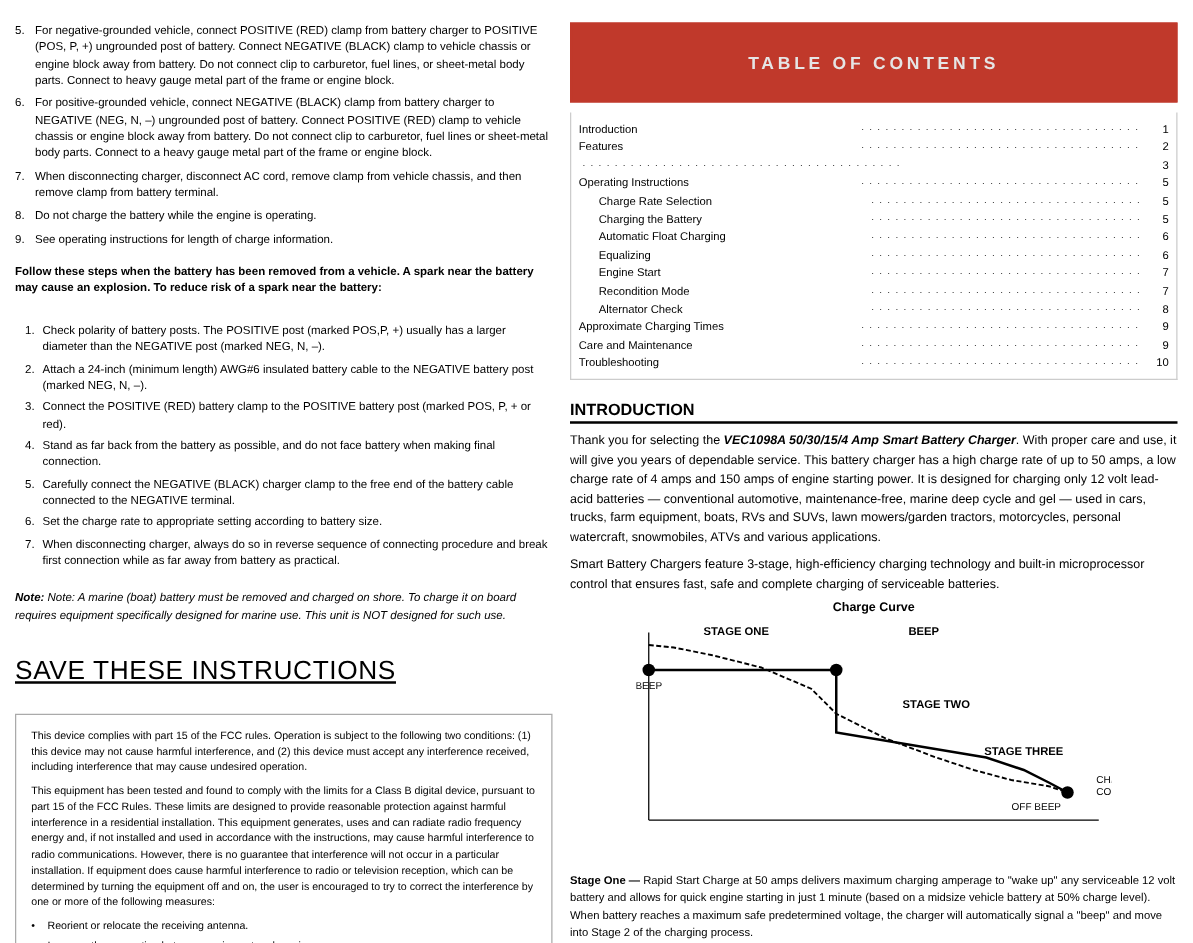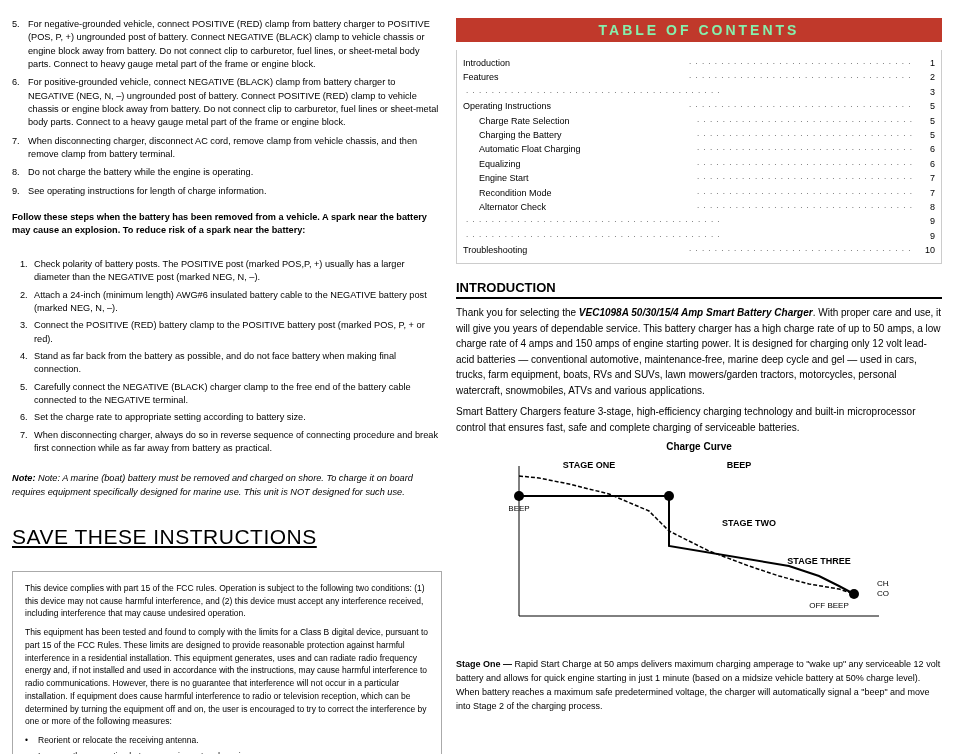--- a/index.html
+++ b/index.html
@@ -114,26 +114,26 @@
       margin-bottom: 3px;
       align-items: flex-start;
     }
     .fcc-box .bullet {
       min-width: 8px;
     }
 
     
     .toc-header {
       background: #c0392b;
-      color: #86efac;
+      color: #e5e5e5;
       text-align: center;
       font-size: 14px;
       font-weight: bold;
       letter-spacing: 3px;
-      padding: 2px 10px;
+      padding: 22px 10px;
       text-transform: uppercase;
       border: 2px solid #c0392b;
     }
 
     .toc-table {
       font-size: 9px;
       line-height: 1.6;
       width: 100%;
       padding: 6px 6px 6px 6px;
       border: 1px solid #ccc;
@@ -360,24 +360,26 @@
       <span class="toc-label">Recondition Mode</span>
       <span class="toc-dots">. . . . . . . . . . . . . . . . . . . . . . . . . . . . . . . . . . . . . . . . </span>
       <span class="toc-num">7</span>
     </div>
         <div class="toc-row indent">
       <span class="toc-label">Alternator Check</span>
       <span class="toc-dots">. . . . . . . . . . . . . . . . . . . . . . . . . . . . . . . . . . . . . . . . </span>
       <span class="toc-num">8</span>
     </div>
         <div class="toc-row">
+      <span class="toc-label">Approximate Charging Times</span>
       <span class="toc-dots">. . . . . . . . . . . . . . . . . . . . . . . . . . . . . . . . . . . . . . . . </span>
       <span class="toc-num">9</span>
     </div>
         <div class="toc-row">
+      <span class="toc-label">Care and Maintenance</span>
       <span class="toc-dots">. . . . . . . . . . . . . . . . . . . . . . . . . . . . . . . . . . . . . . . . </span>
       <span class="toc-num">9</span>
     </div>
         <div class="toc-row">
       <span class="toc-label">Troubleshooting</span>
       <span class="toc-dots">. . . . . . . . . . . . . . . . . . . . . . . . . . . . . . . . . . . . . . . . </span>
       <span class="toc-num">10</span>
     </div>
       </div>
 

